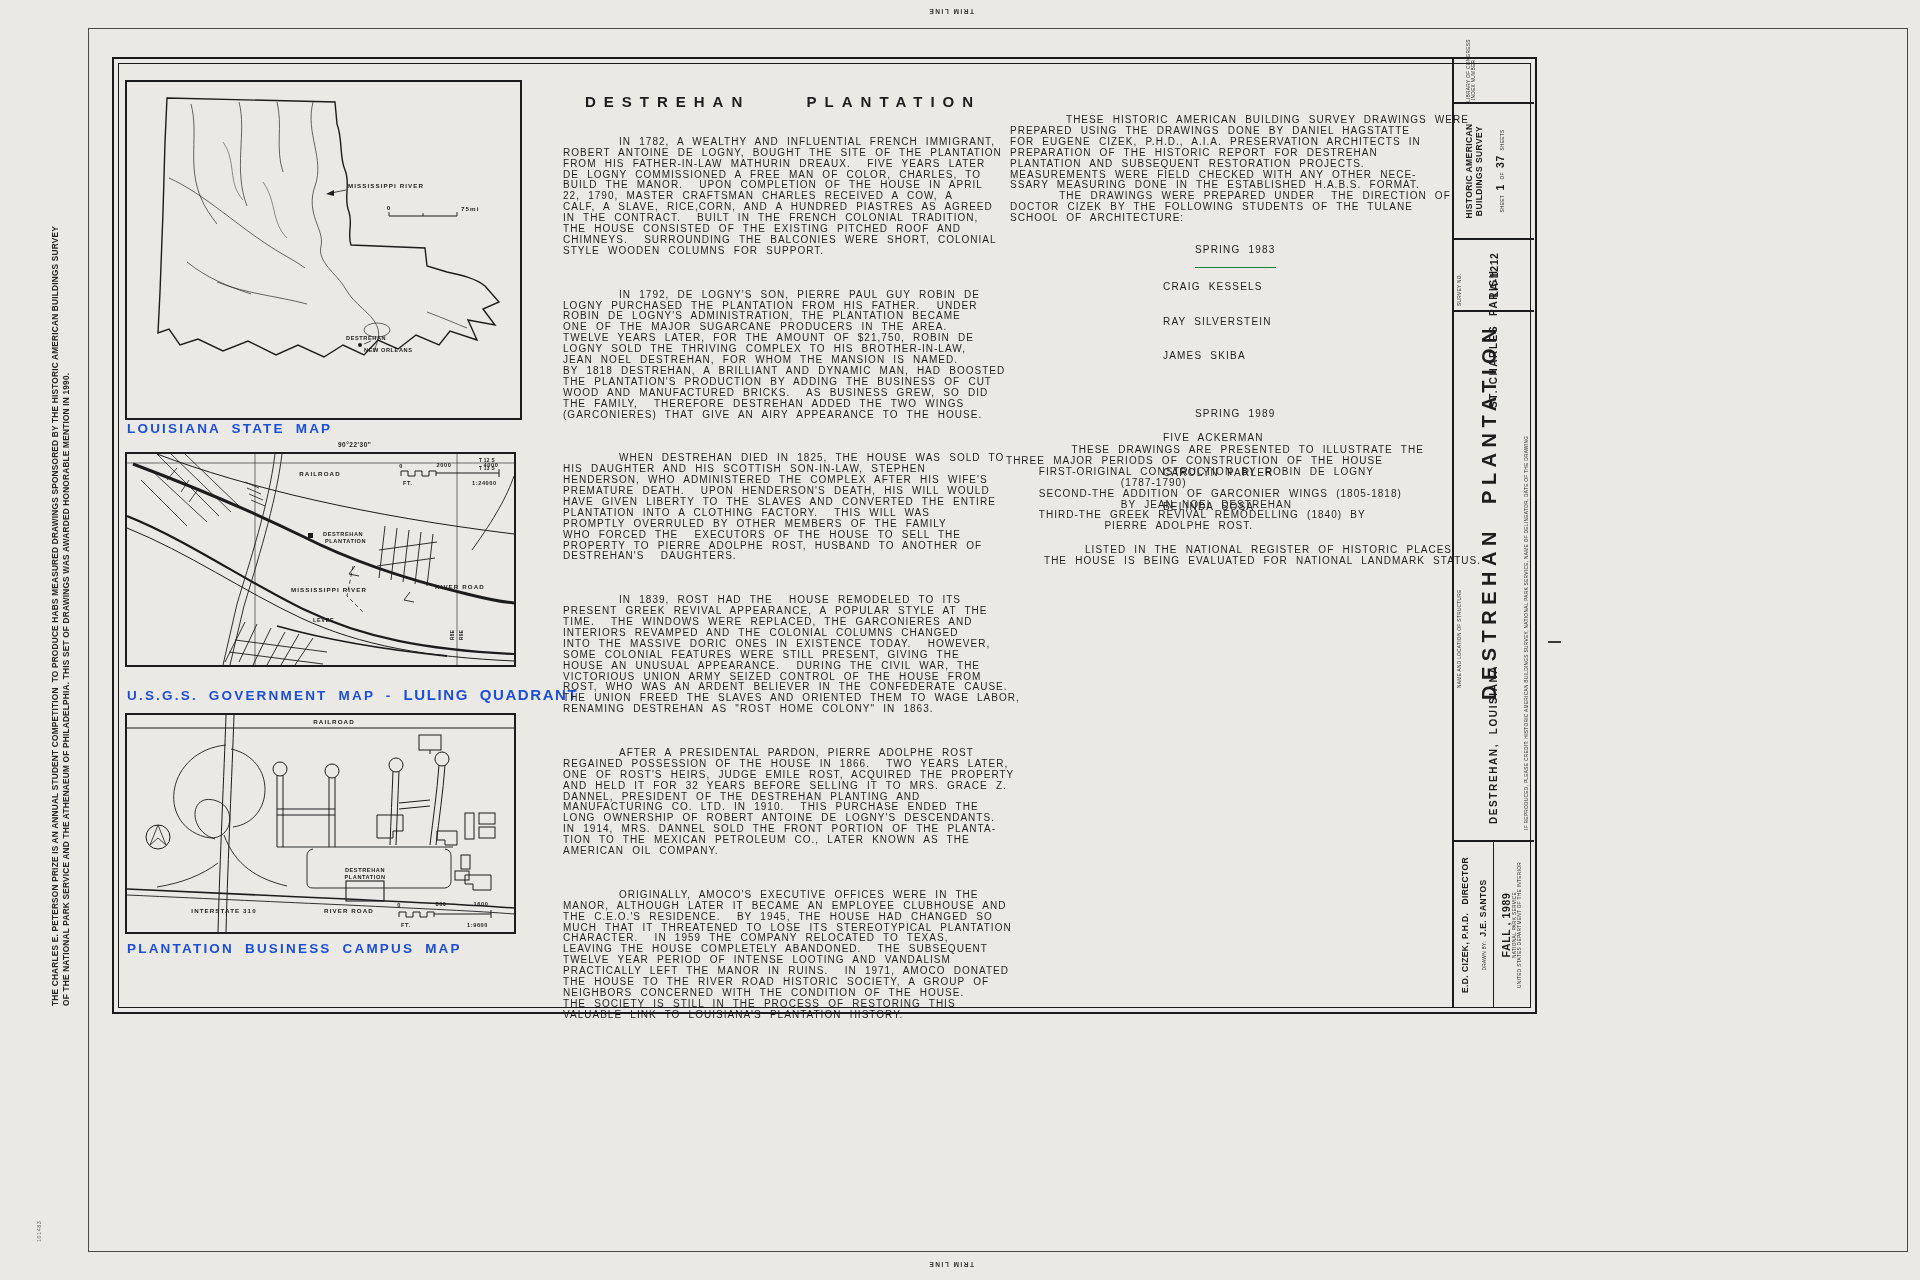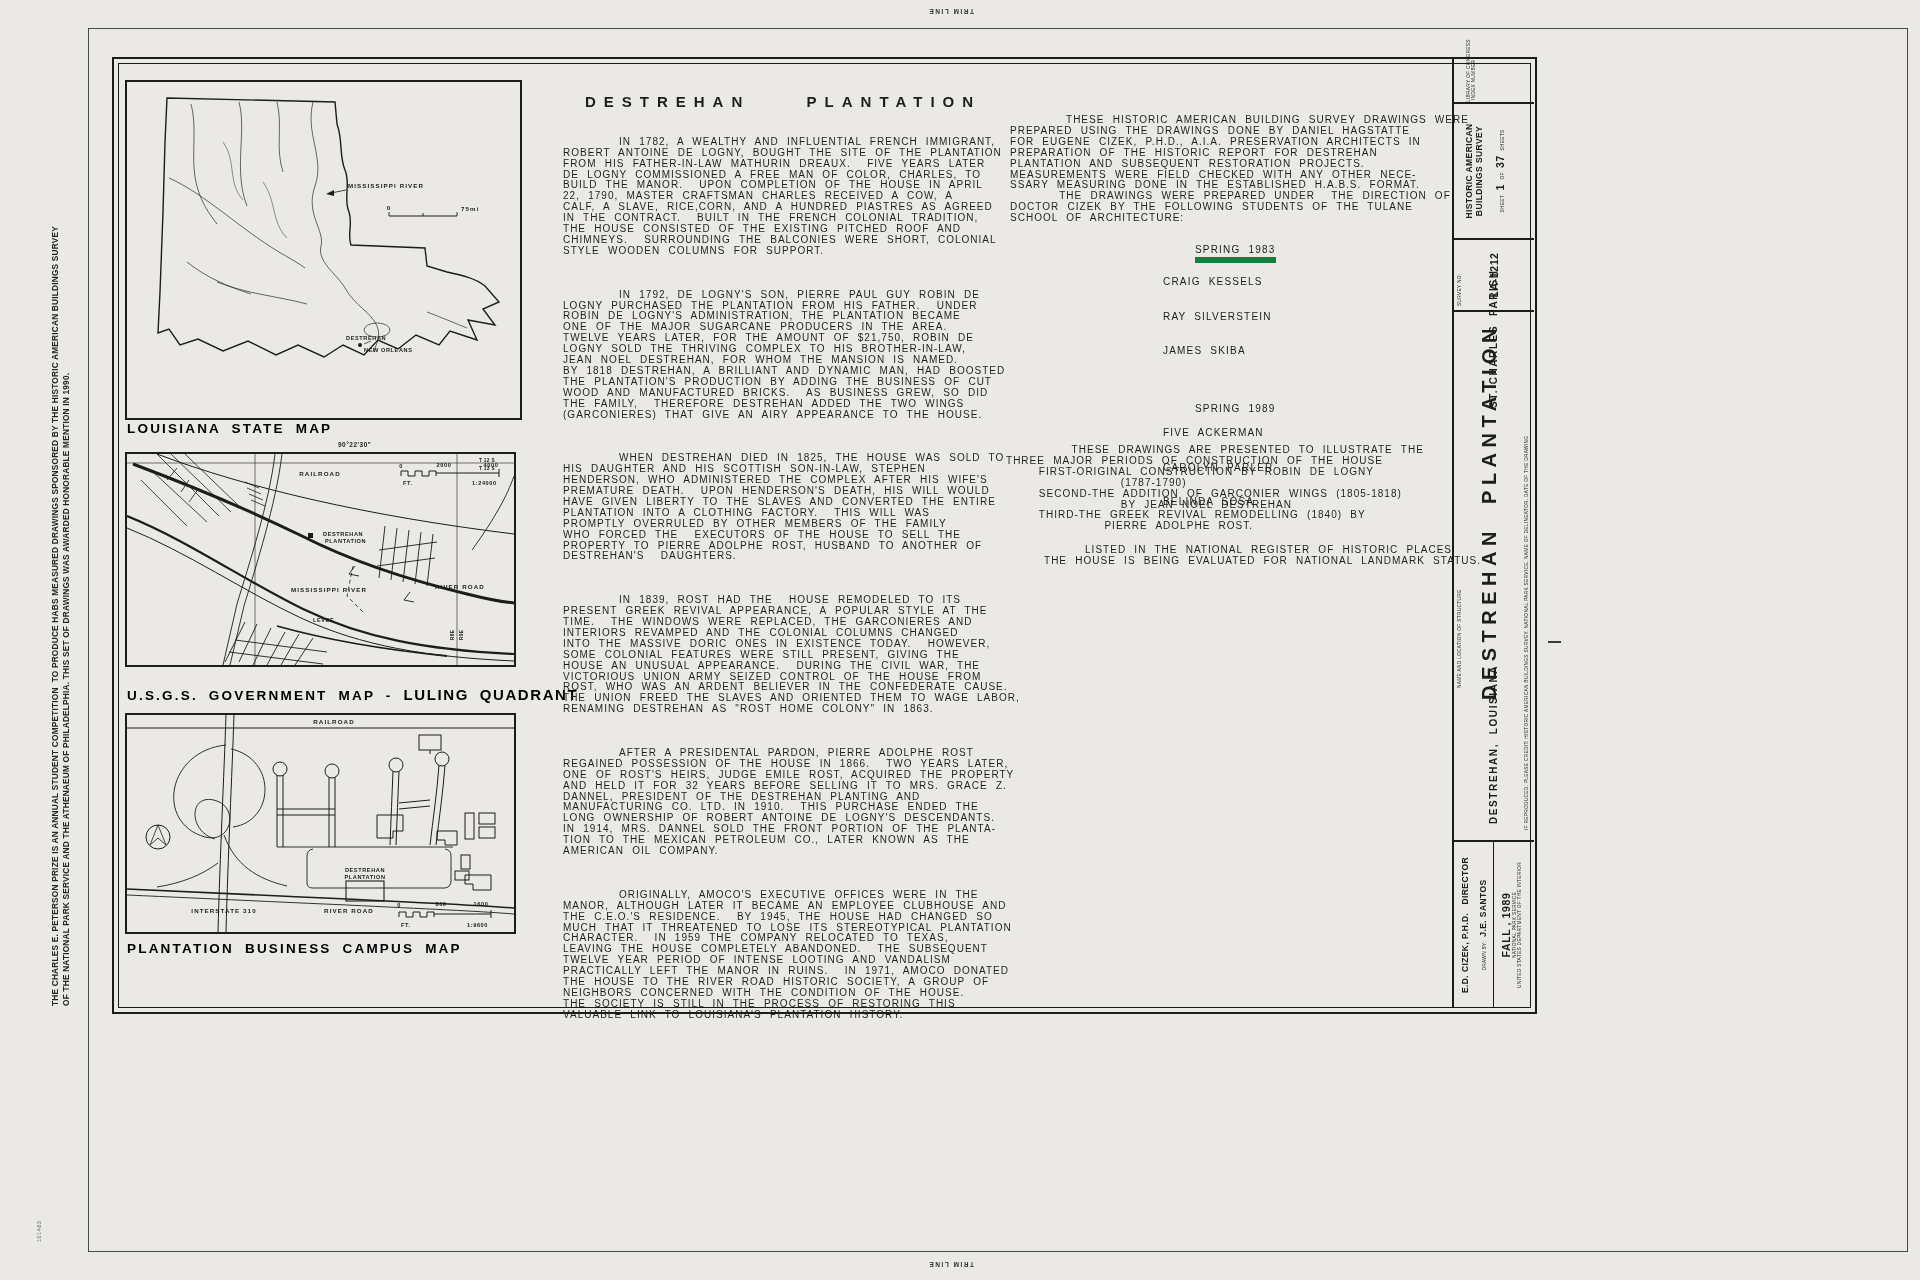--- a/index.html
+++ b/index.html
@@ -14,39 +14,39 @@
   .reg-dash{background:#3a3a38}
   
   .frame{left:112px;top:57px;width:1421px;height:953px;border:2.5px solid #1b1b1b}
   .frame-inner{position:absolute;left:4px;top:4px;right:4px;bottom:4px;border:1px solid #1b1b1b}
   
   .margin-note{left:50px;top:1006px;width:732px;height:26px;transform:rotate(-90deg);
                transform-origin:0 0;font:700 8.3px/11px "Liberation Sans",sans-serif;
                letter-spacing:.2px;color:#242424;white-space:pre}
   
   .map-box{border:2.5px solid #1c1c1c;background:transparent}
-  .map-caption{font:700 13.5px "Liberation Sans",sans-serif;letter-spacing:2.2px;word-spacing:5px;color:#000000;white-space:pre}
+  .map-caption{font:700 13.5px "Liberation Sans",sans-serif;letter-spacing:2.2px;word-spacing:5px;color:#1d4ed8;white-space:pre}
   .map-caption .sub{font-size:15px;letter-spacing:1.6px}
   .coord-label{font:700 6.5px "Liberation Sans",sans-serif;letter-spacing:.5px;color:#1c1c1c}
   svg text{font-family:"Liberation Sans",sans-serif;fill:#1c1c1c}
   .mt{font-size:6.2px;font-weight:700;letter-spacing:1.1px}
   .mts{font-size:5.6px;font-weight:700;letter-spacing:.6px}
   .mtt{font-size:4.8px;font-weight:700;letter-spacing:.3px}
   
   .article-title{font:700 15px "Liberation Sans",sans-serif;letter-spacing:8px;word-spacing:16px;
                  text-align:center;white-space:pre}
   .body-text{font:400 10px/10.9px "Liberation Sans",sans-serif;letter-spacing:1.02px;
              word-spacing:4.4px;color:#1f1f1f;white-space:pre-wrap}
   .para{margin:0 0 11px 0;text-indent:56px}
   .noindent{text-indent:0}
   
   .roster-group{margin:0 0 11px 0;font:400 10px/11.6px "Liberation Sans",sans-serif;
                 letter-spacing:1.2px;word-spacing:4px;white-space:pre}
   .roster-term{display:inline-block;margin:0 0 1px 0}
-  .roster-term.u{border-bottom:6px solid #15803d;padding-bottom:2px}
+  .roster-term.u{border-bottom:1px solid #15803d;padding-bottom:12px}
   .roster-name{display:block}
   
   .titleblock{left:1452px;top:1008px;width:950px;height:80px;transform:rotate(-90deg);
               transform-origin:0 0;border-top:2px solid #1b1b1b;display:flex}
   .tb-cell{position:relative;height:100%;border-right:2px solid #1b1b1b;box-sizing:border-box}
   .tb-tiny{font:400 4.8px "Liberation Sans",sans-serif;letter-spacing:.3px;color:#222;white-space:pre}
   .tb-small-bold{font:700 8.5px "Liberation Sans",sans-serif;letter-spacing:.4px;white-space:pre}
   .tb-med{font:700 10px "Liberation Sans",sans-serif;letter-spacing:1.6px;white-space:pre}
   .tb-big{font:700 20px "Liberation Sans",sans-serif;letter-spacing:5.5px;white-space:pre}
   .tb-num{font:700 10.5px "Liberation Sans",sans-serif;letter-spacing:.6px}

